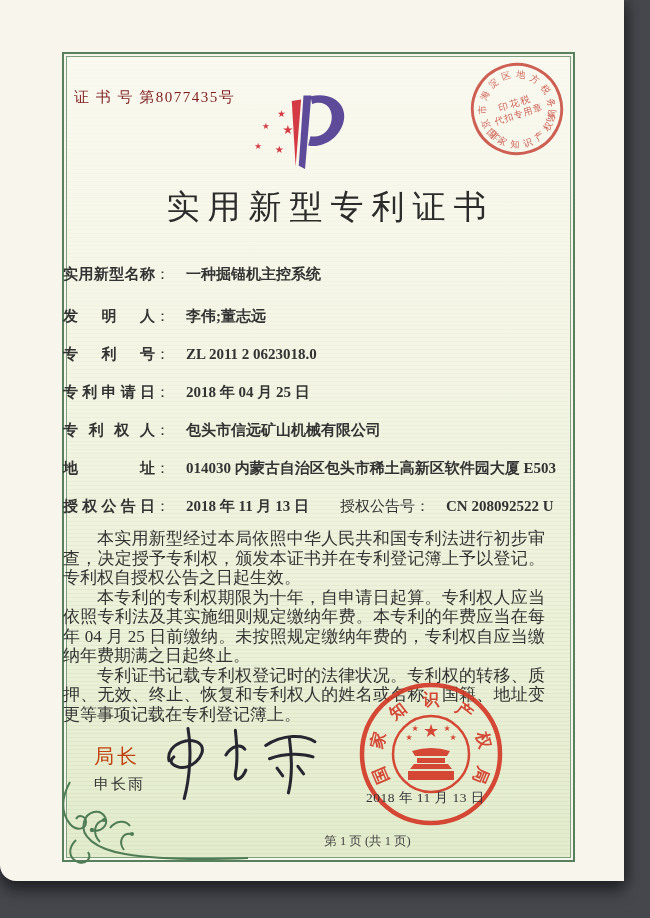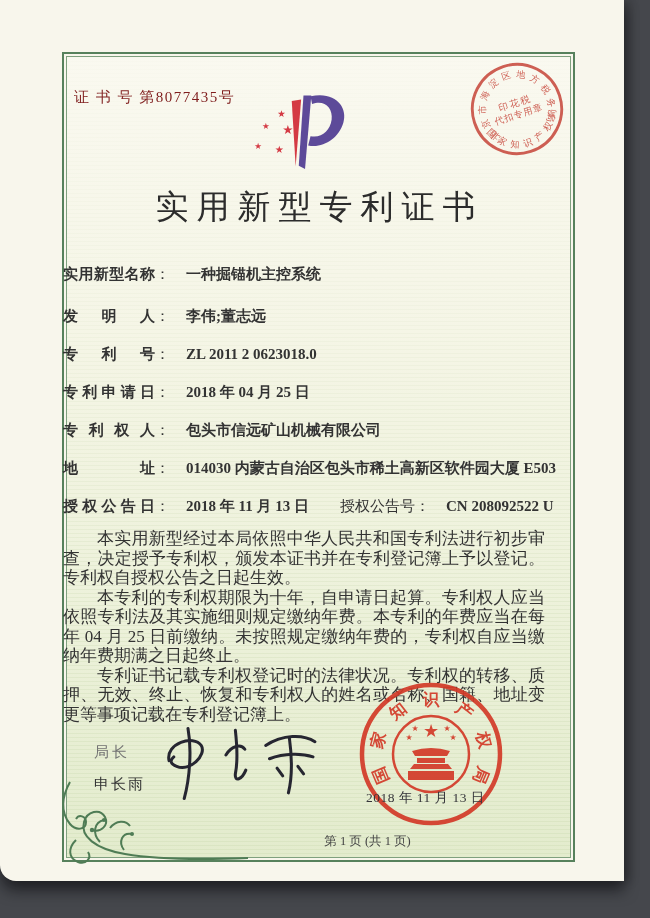--- a/index.html
+++ b/index.html
@@ -21,34 +21,34 @@
   .frame-inner{
     position:absolute;inset:2px;border:1px solid #7fa07e;
     background:
       linear-gradient(180deg, rgba(250,249,240,.93) 0%, rgba(244,245,228,.78) 35%, rgba(229,238,206,.58) 68%, rgba(214,229,186,.62) 100%),
       repeating-linear-gradient(180deg, rgba(124,158,88,.20) 0px, rgba(124,158,88,.20) 1px, rgba(255,255,255,0) 1px, rgba(255,255,255,0) 4px);
   }
   .cert-no{position:absolute;left:74px;top:88px;font-size:15px;letter-spacing:1.5px;color:#7f1d1d;}
   .logo{position:absolute;left:246px;top:90px;width:104px;height:86px;}
   .doc-title{
     position:absolute;left:62px;top:185px;width:515px;text-align:center;
-    font-size:33px;letter-spacing:8px;color:#2c2c2c;font-weight:500;
+    font-size:33px;letter-spacing:8px;color:#2c2c2c;font-weight:500;padding-left:11px;
   }
   .tax-stamp{position:absolute;left:469px;top:61px;width:96px;height:96px;transform:rotate(-18deg);opacity:.88;}
   .frow{position:absolute;left:63px;width:512px;height:22px;font-size:15px;color:#333;white-space:nowrap;}
   .flabel{display:inline-block;width:92px;text-align:justify;text-align-last:justify;vertical-align:bottom;font-weight:bold;}
   .fcolon{display:inline-block;}
   .fvalue{margin-left:16px;font-weight:bold;}
   .fgroup2{position:absolute;left:277px;top:0;}
   .paras{
     position:absolute;left:63px;top:529px;width:482px;
     font-size:17px;line-height:19.5px;color:#333;text-align:justify;
   }
   .paras p{margin:0;text-indent:2em;}
-  .sig-title{position:absolute;left:94px;top:743px;font-size:15px;color:#737373;letter-spacing:3px;}
+  .sig-title{position:absolute;left:94px;top:743px;font-size:20px;color:#c2410c;letter-spacing:3px;}
   .sig-name{position:absolute;left:94px;top:775px;font-size:15px;color:#333;letter-spacing:2px;}
   .sig-hand{position:absolute;left:152px;top:720px;width:180px;height:86px;}
   .seal{position:absolute;left:356px;top:679px;width:150px;height:150px;opacity:.92;}
   .seal-date{position:absolute;left:366px;top:789px;width:150px;font-size:13.5px;color:#35353a;letter-spacing:.5px;white-space:nowrap;}
   .footer{position:absolute;left:62px;top:833px;width:611px;text-align:center;font-size:12.5px;color:#444;}
   .ornament{position:absolute;left:40px;top:770px;width:212px;height:102px;}
   svg text{font-family:"DejaVu Sans","Liberation Sans",sans-serif;}
   svg text.serifcjk{font-family:"Liberation Serif","DejaVu Serif",serif;}
 </style>
 </head>

